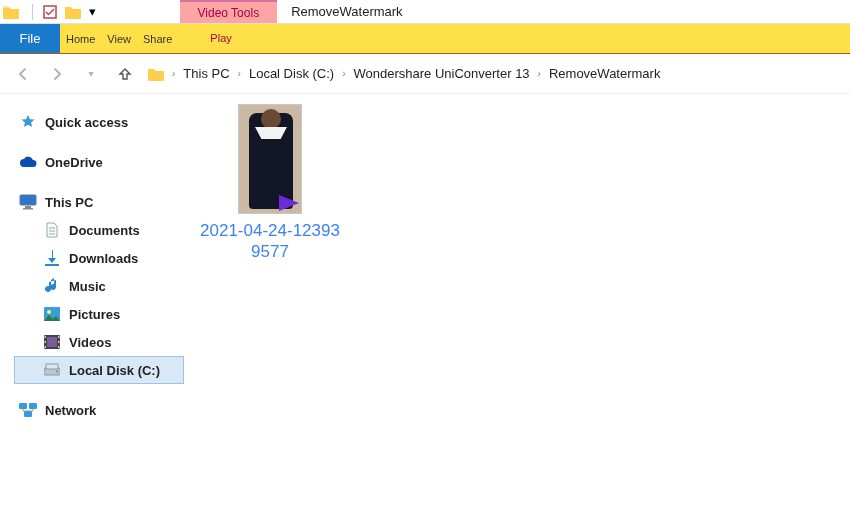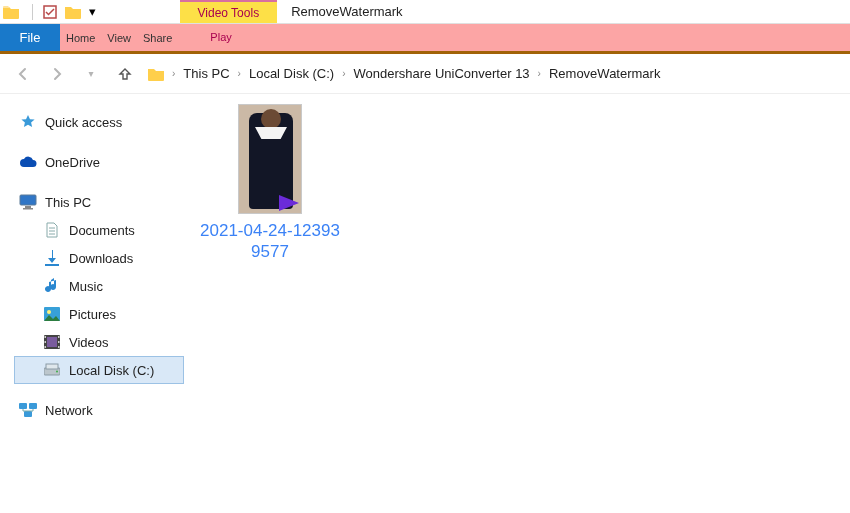--- a/index.html
+++ b/index.html
@@ -2,40 +2,40 @@
 <html><head>
 <meta charset="utf-8">
 <style>
   * { box-sizing: border-box; margin: 0; padding: 0; font-family: "Segoe UI", Tahoma, sans-serif; }
   html, body { width: 850px; height: 513px; background: #fff; overflow: hidden; font-size: 13px; color: #000; }
 
   
   .titlebar { display: flex; height: 24px; align-items: stretch; border-bottom: 1px solid #e0e0e0; background: #fff; }
   .titlebar .folder-ico { width: 22px; display:flex; align-items:center; justify-content:center; }
   .titlebar .qat { display:flex; align-items:center; gap:6px; padding:0 4px; }
-  .titlebar .tool-tab { padding: 4px 18px 2px 18px; background:#fde047; color:#a8004f; border-top:2px solid #d86fa0; font-size:12px; }
+  .titlebar .tool-tab { padding: 4px 18px 2px 18px; background:#fca5a5; color:#a8004f; border-top:2px solid #d86fa0; font-size:12px; }
   .titlebar .title-text { padding:4px 14px 2px 14px; font-size:13px; color:#222; }
 
   
-  .ribbon { display:flex; height:30px; align-items:stretch; border-bottom:3px solid #a16207; background:#fca5a5;text-align:right; }
+  .ribbon { display:flex; height:30px; align-items:stretch; border-bottom:1px solid #a16207; background:#fde047;text-align:right; }
   .ribbon .file-tab { background:#1979ca; color:#fff; width:60px; display:flex; align-items:center; justify-content:center; font-size:13px; }
   .ribbon .tab { padding:0 6px; display:flex; align-items:center; color:#333; font-size:11px; }
   .ribbon .tab.tool { color:#a8004f; border-bottom:2px solid transparent; }
 
   
   .navrow { display:flex; align-items:center; height:40px; padding:0 12px; gap:12px; border-bottom:1px solid #eee; }
   .navrow .navbtn { width:22px; height:22px; display:flex; align-items:center; justify-content:center; color:#b5b5b5; }
   .navrow .navbtn.enabled { color:#555; }
   .breadcrumb { display:flex; align-items:center; gap:8px; flex:1; font-size:13px; color:#222; }
   .breadcrumb .sep { color:#888; font-size:10px; }
   .breadcrumb .crumb { white-space:nowrap; }
 
   
   .body { display:flex; height: calc(513px - 24px - 30px - 40px); }
-  .sidebar { width:190px; padding:14px 6px 5px 14px; }
+  .sidebar { width:190px; padding:14px 6px 5px 14px;font-weight:bold; }
   .tree-item { display:flex; align-items:center; gap:8px; height:28px; padding-left:4px; cursor:default; border:1px solid transparent; }
   .tree-item.indent { padding-left:28px; }
   .tree-item.selected { background:#d9e8f7; border:1px solid #9cc2e5; }
   .tree-item .ico { width:18px; height:18px; display:inline-flex; align-items:center; justify-content:center; }
   .tree-label { font-size:13px; color:#222; }
   .spacer { height:12px; }
 
   .content { flex:1; padding:10px 10px; }
   .file-tile { width:140px; text-align:center; }
   .thumb { width:64px; height:110px; margin:0 auto 6px auto; position:relative; background:#cbb9a6; border:1px solid #c9c9c9; overflow:hidden; }

